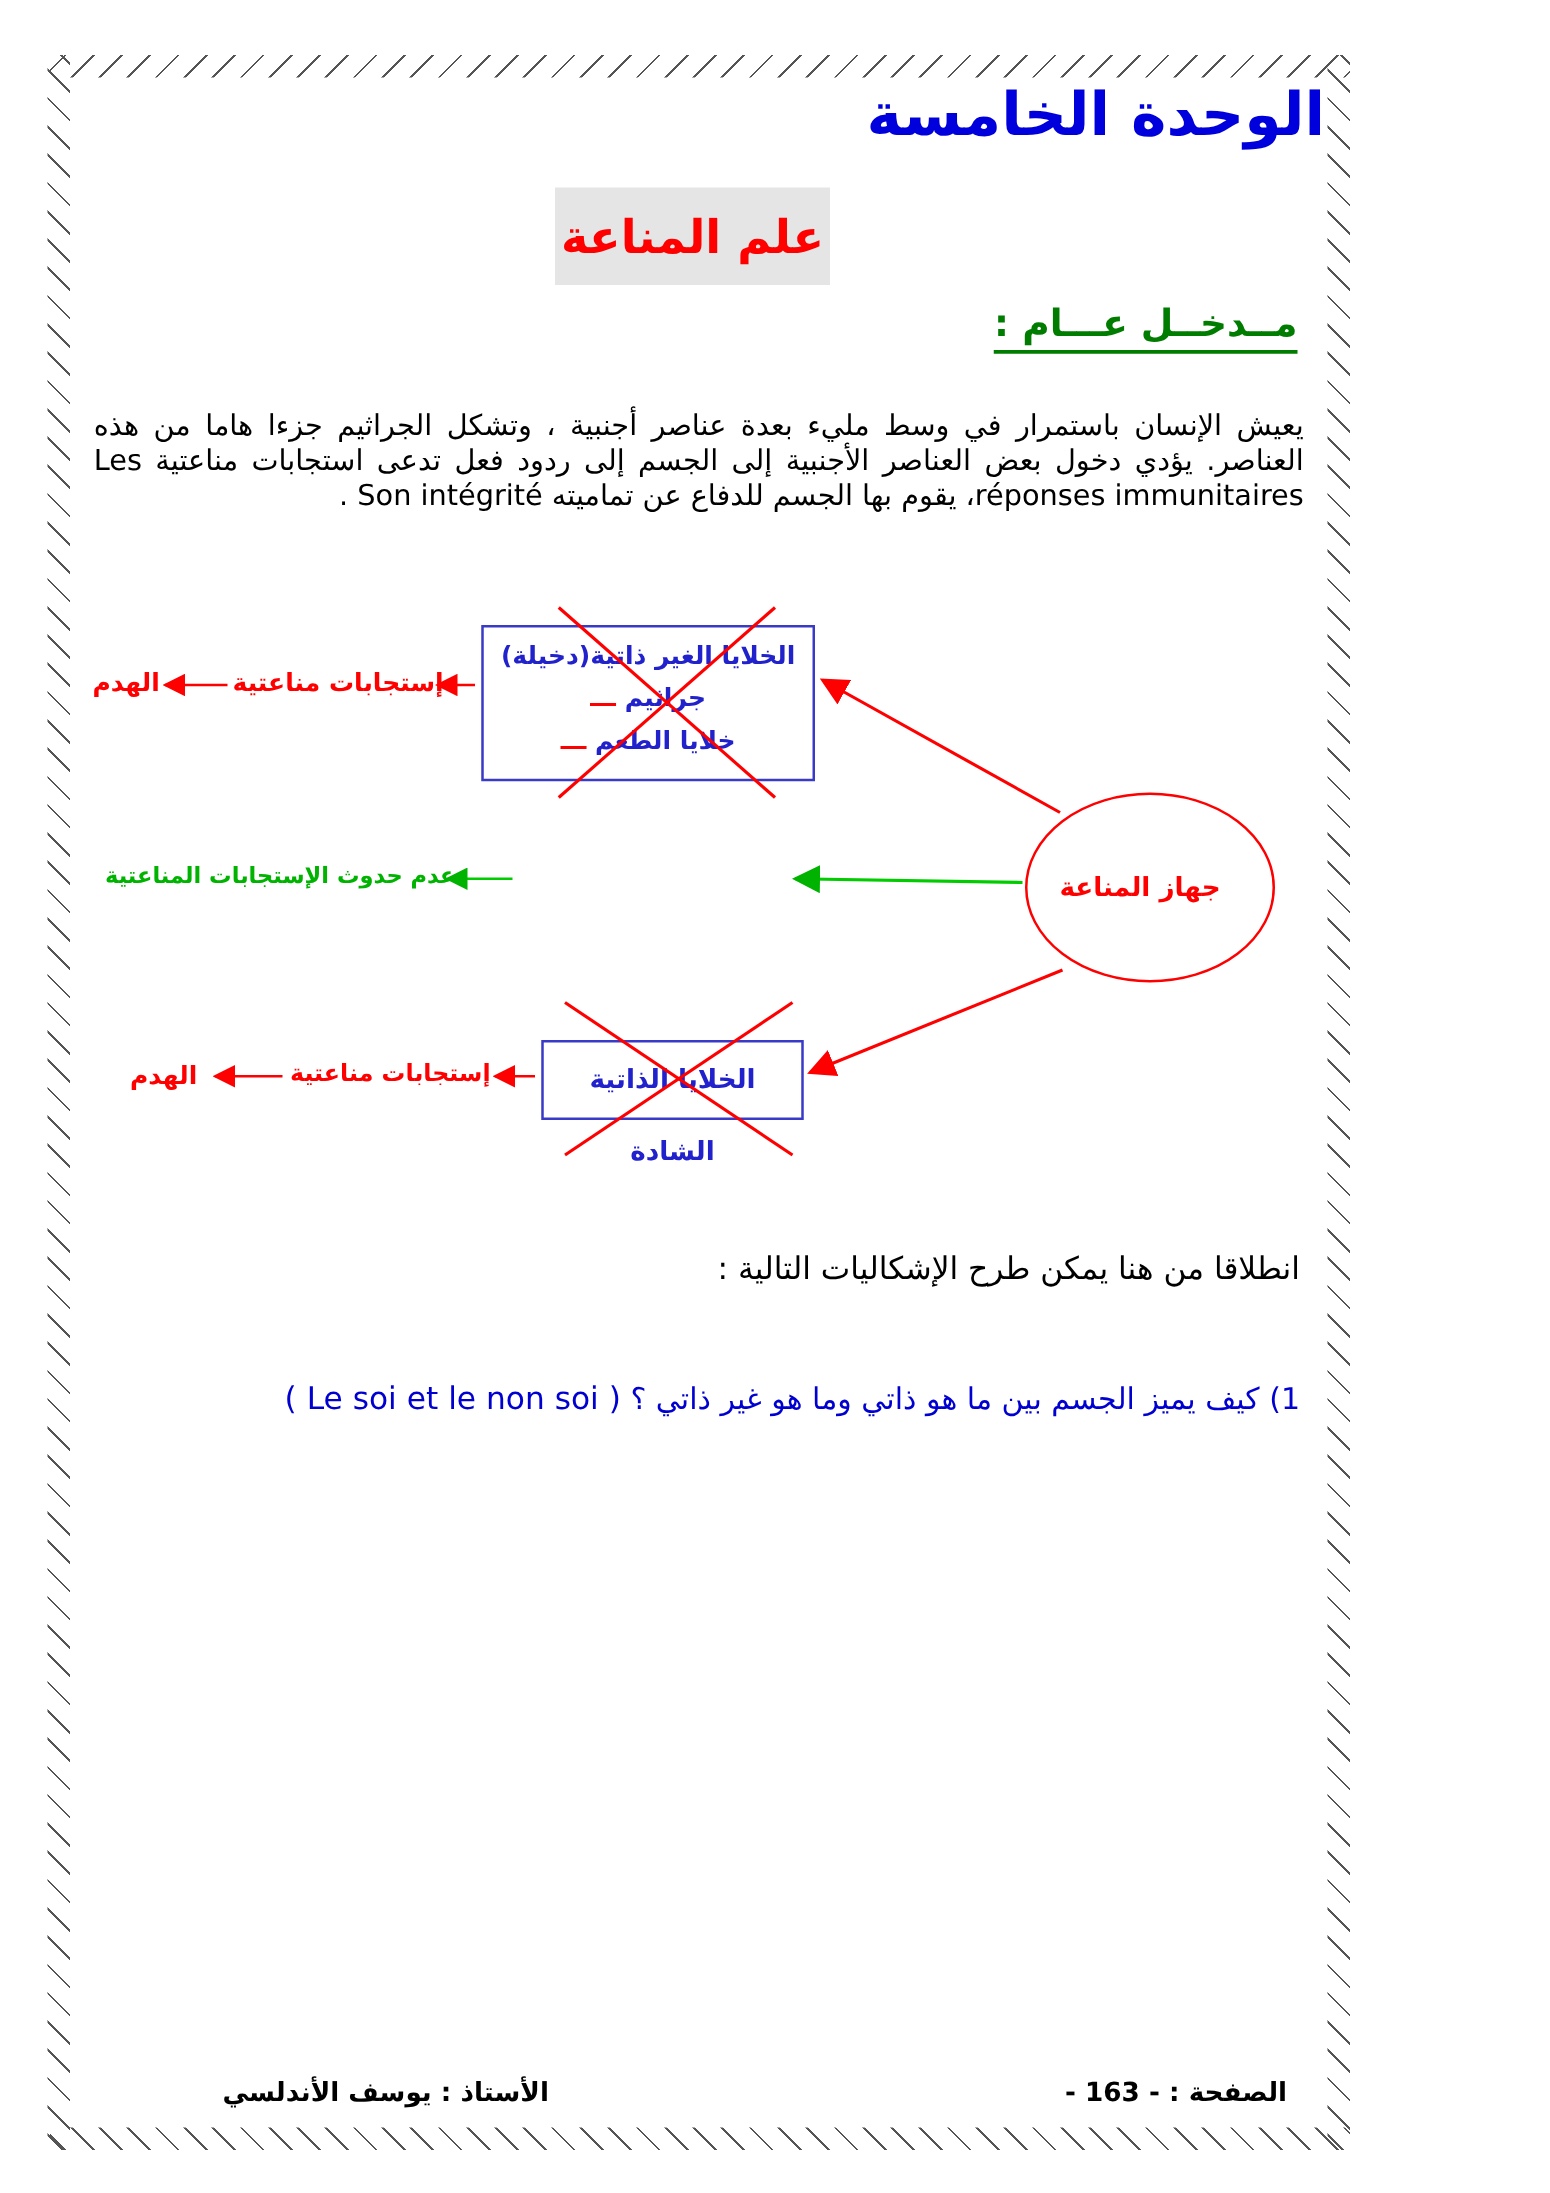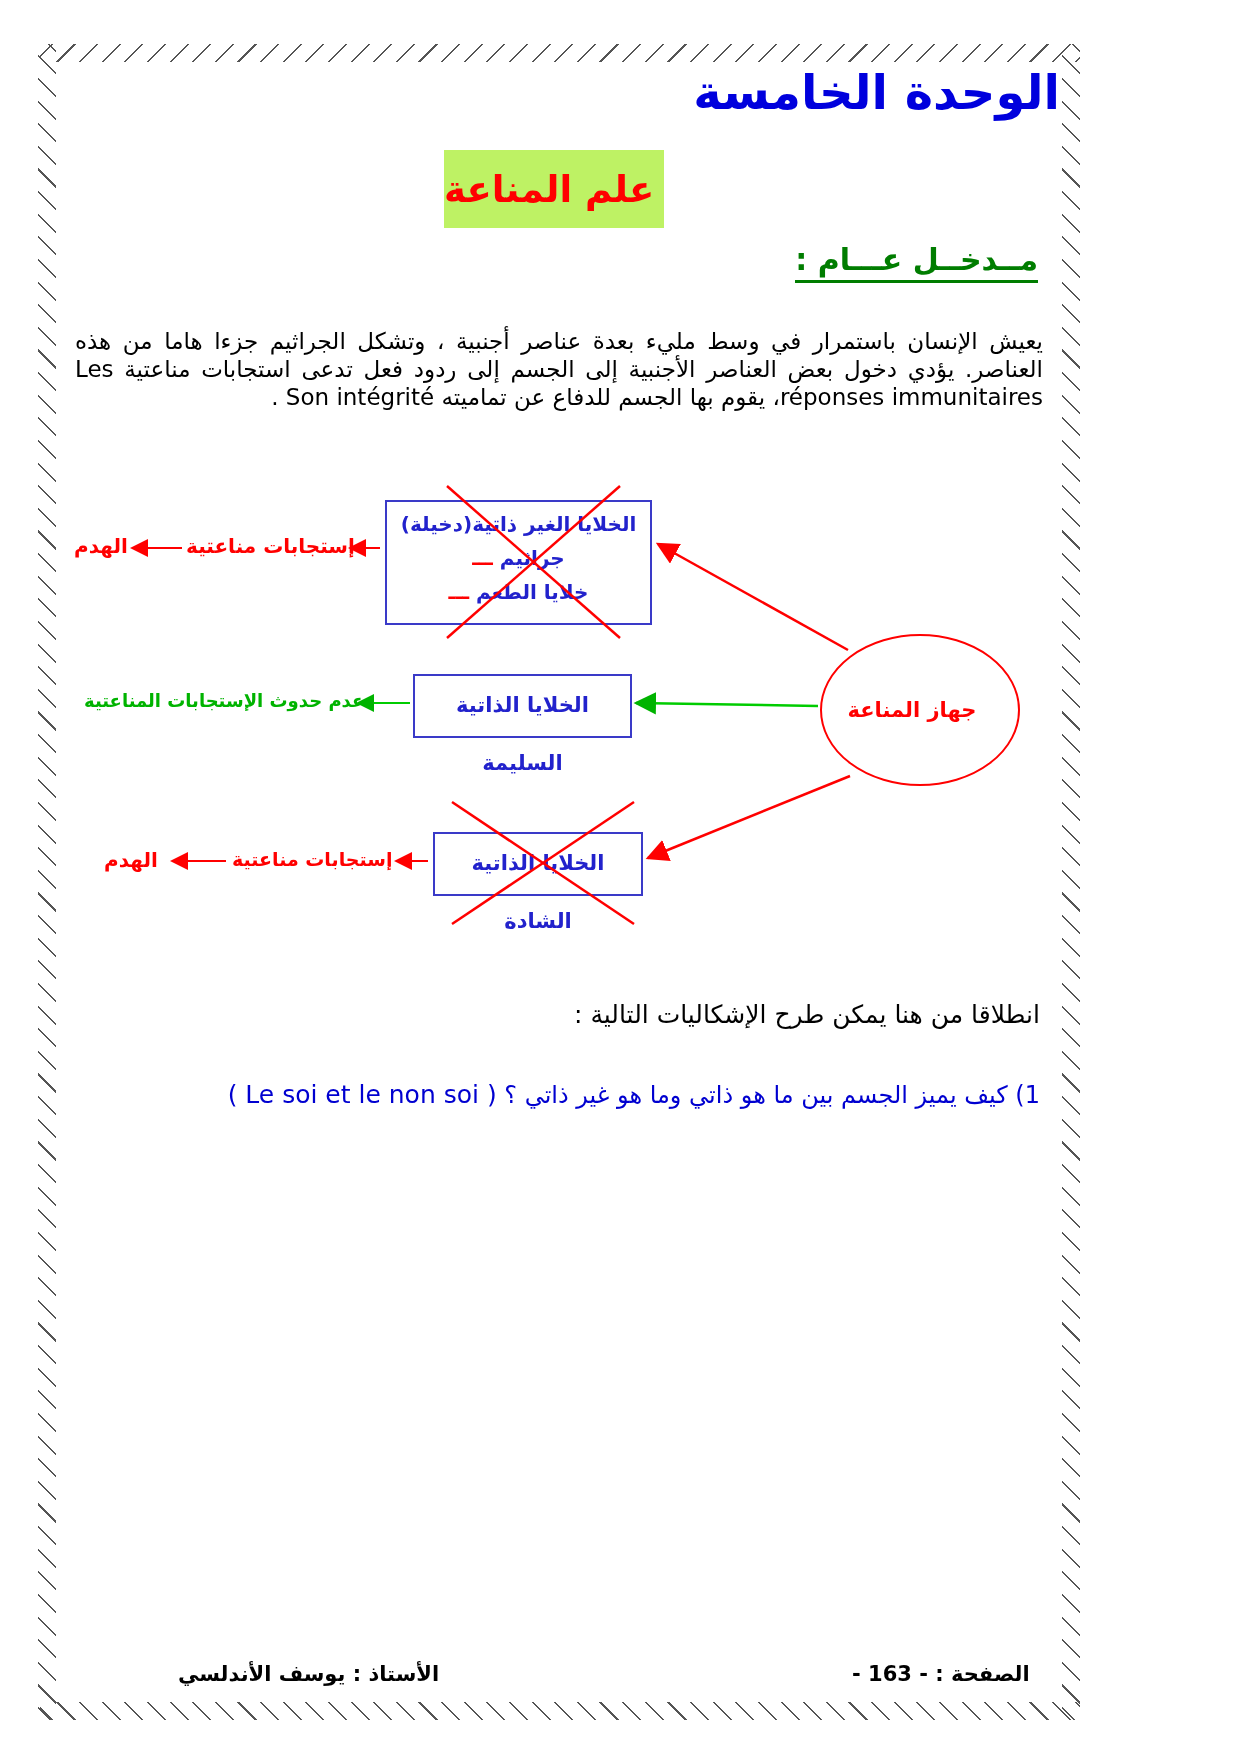--- a/index.html
+++ b/index.html
@@ -18,21 +18,21 @@
                   background: repeating-linear-gradient(45deg, transparent 0 8px, #555 8px 9.5px, transparent 9.5px 16px); }
   .hatch-right  { left: 1062px; top: 44px; width: 18px; height: 1676px;
                   background: repeating-linear-gradient(45deg, transparent 0 8px, #555 8px 9.5px, transparent 9.5px 16px); }
 
   .unit-title {
     position: absolute; top: 64px; right: 180px;
     font-size: 48px; font-weight: bold; color: #0000dd; direction: rtl; white-space: nowrap;
   }
   .lesson-title-box {
     position: absolute; left: 444px; top: 150px; width: 220px; height: 78px;
-    background: #bef264; display: flex; align-items: center; justify-content: flex-start;
+    background: #e5e5e5; display: flex; align-items: center; justify-content: center;
   }
   .lesson-title-text { color: #ff0000; font-weight: bold; font-size: 37px; direction: rtl; white-space: nowrap; }
 
   .section-heading {
     position: absolute; top: 242px; right: 202px;
     font-size: 30px; font-weight: bold; color: #007d00; direction: rtl;
     border-bottom: 3px solid #007d00; padding-bottom: 3px; white-space: nowrap;
   }
 
   .intro {
@@ -64,21 +64,21 @@
 
   
   .problems-intro {
     position: absolute; top: 1000px; right: 200px;
     font-size: 25px; direction: rtl; white-space: nowrap;
   }
   .questions {
     position: absolute; top: 1076px; left: 78px; right: 200px;
     direction: rtl; color: #0000d0; font-size: 24px; line-height: 37px; text-align: right;
   }
-  .q { margin-bottom: 2px; }
+  .q { margin-bottom: 2px; margin-top: 24px; }
   .q .latin { font-size: 25px; }
 
   
   .footer-teacher {
     position: absolute; top: 1662px; left: 178px;
     font-size: 21px; font-weight: bold; direction: rtl; white-space: nowrap;
   }
   .footer-page {
     position: absolute; top: 1662px; left: 852px;
     font-size: 21px; font-weight: bold; direction: rtl; white-space: nowrap;
@@ -105,21 +105,20 @@
   <p class="intro" dir="rtl"><span>يعيش الإنسان باستمرار في وسط مليء بعدة عناصر أجنبية ، وتشكل الجراثيم جزءا هاما من هذه العناصر. يؤدي دخول بعض العناصر الأجنبية إلى الجسم إلى ردود فعل تدعى استجابات مناعتية </span><span class="latin" dir="ltr">Les  réponses immunitaires</span><span>، يقوم بها الجسم للدفاع عن تماميته </span><span class="latin" dir="ltr">Son intégrité</span><span> .</span></p>
 
   <div class="diagram">
 
     <div class="dbox box-foreign">
       <div>الخلايا الغير ذاتية(دخيلة)</div>
       <div><span>جراثيم</span> <span class="rdash">ـــ</span></div>
       <div><span>خلايا الطعم</span> <span class="rdash">ـــ</span></div>
     </div>
 
-    <div class="dbox box-self">الخلايا الذاتية السليمة</div>
 
     <div class="dbox box-altered">الخلايا الذاتية الشادة</div>
 
     <div class="dlabel lbl-resp-top">إستجابات مناعتية</div>
     <div class="dlabel lbl-destroy-top">الهدم</div>
     <div class="dlabel lbl-noresp">عدم حدوث الإستجابات المناعتية</div>
     <div class="dlabel lbl-resp-bot">إستجابات مناعتية</div>
     <div class="dlabel lbl-destroy-bot">الهدم</div>
     <div class="dlabel lbl-immune">جهاز المناعة</div>
 

